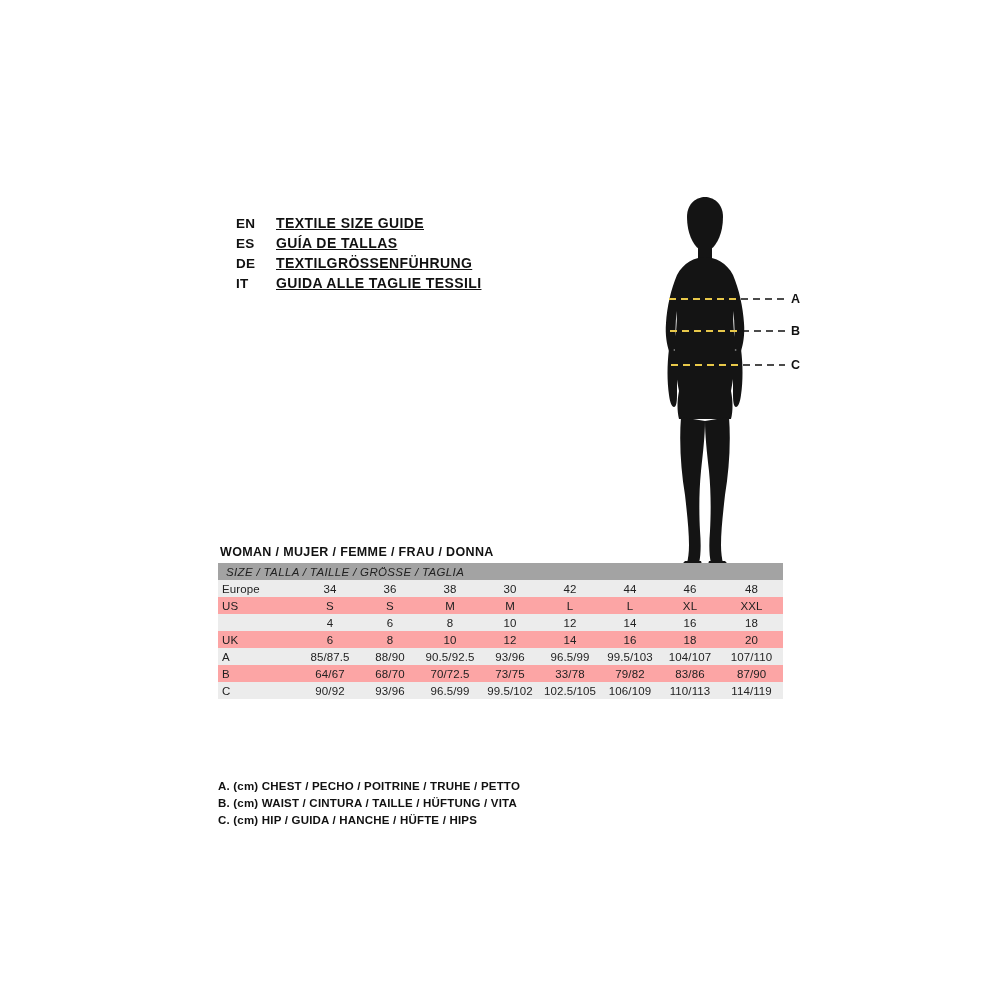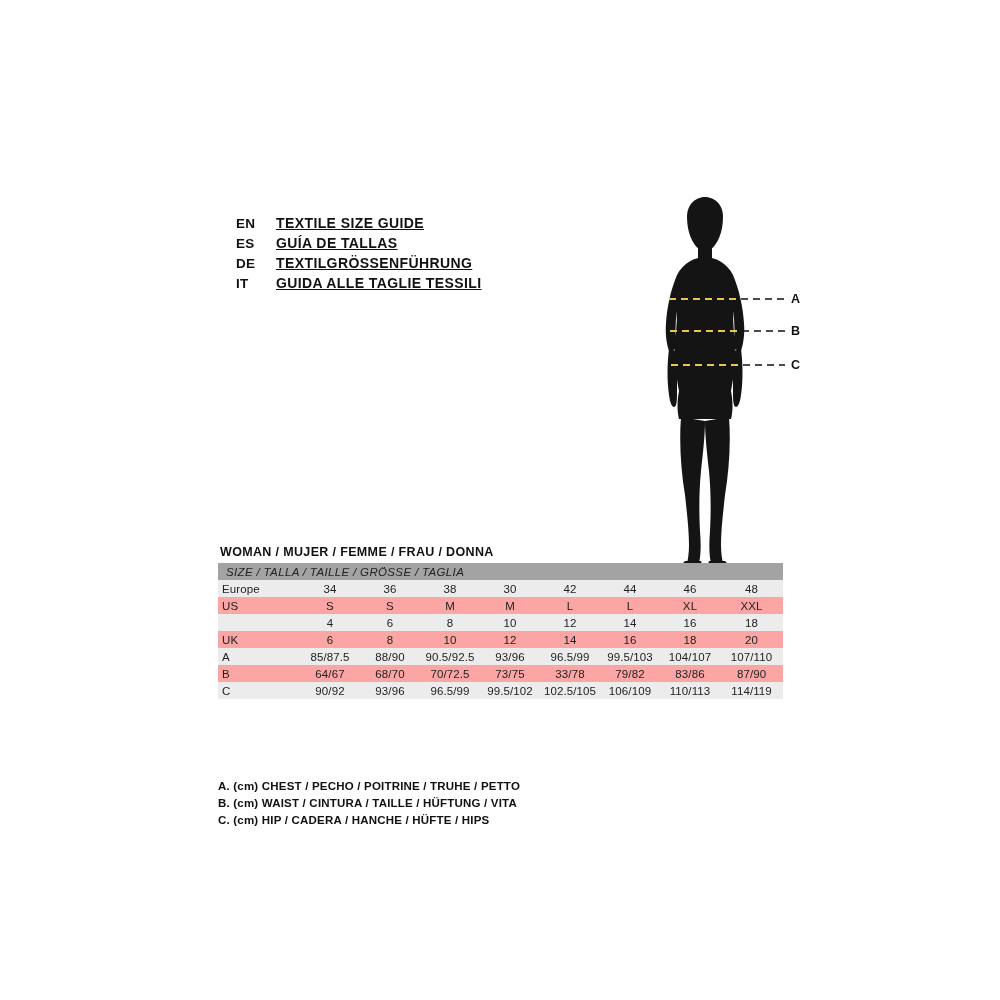--- a/index.html
+++ b/index.html
@@ -320,16 +320,16 @@
           <td>110/113</td>
           <td>114/119</td>
         </tr>
       </tbody>
     </table>
   </div>
 
   <div class="legend">
     <div>A. (cm) CHEST / PECHO / POITRINE / TRUHE / PETTO</div>
     <div>B. (cm) WAIST / CINTURA / TAILLE / HÜFTUNG / VITA</div>
-    <div>C. (cm) HIP / CADERA / HANCHE / HÜFTE / HIPS</div>
+    <div>C. (cm) HIP / GUIDA / HANCHE / HÜFTE / HIPS</div>
   </div>
 
 </div>
 
 </body></html>

